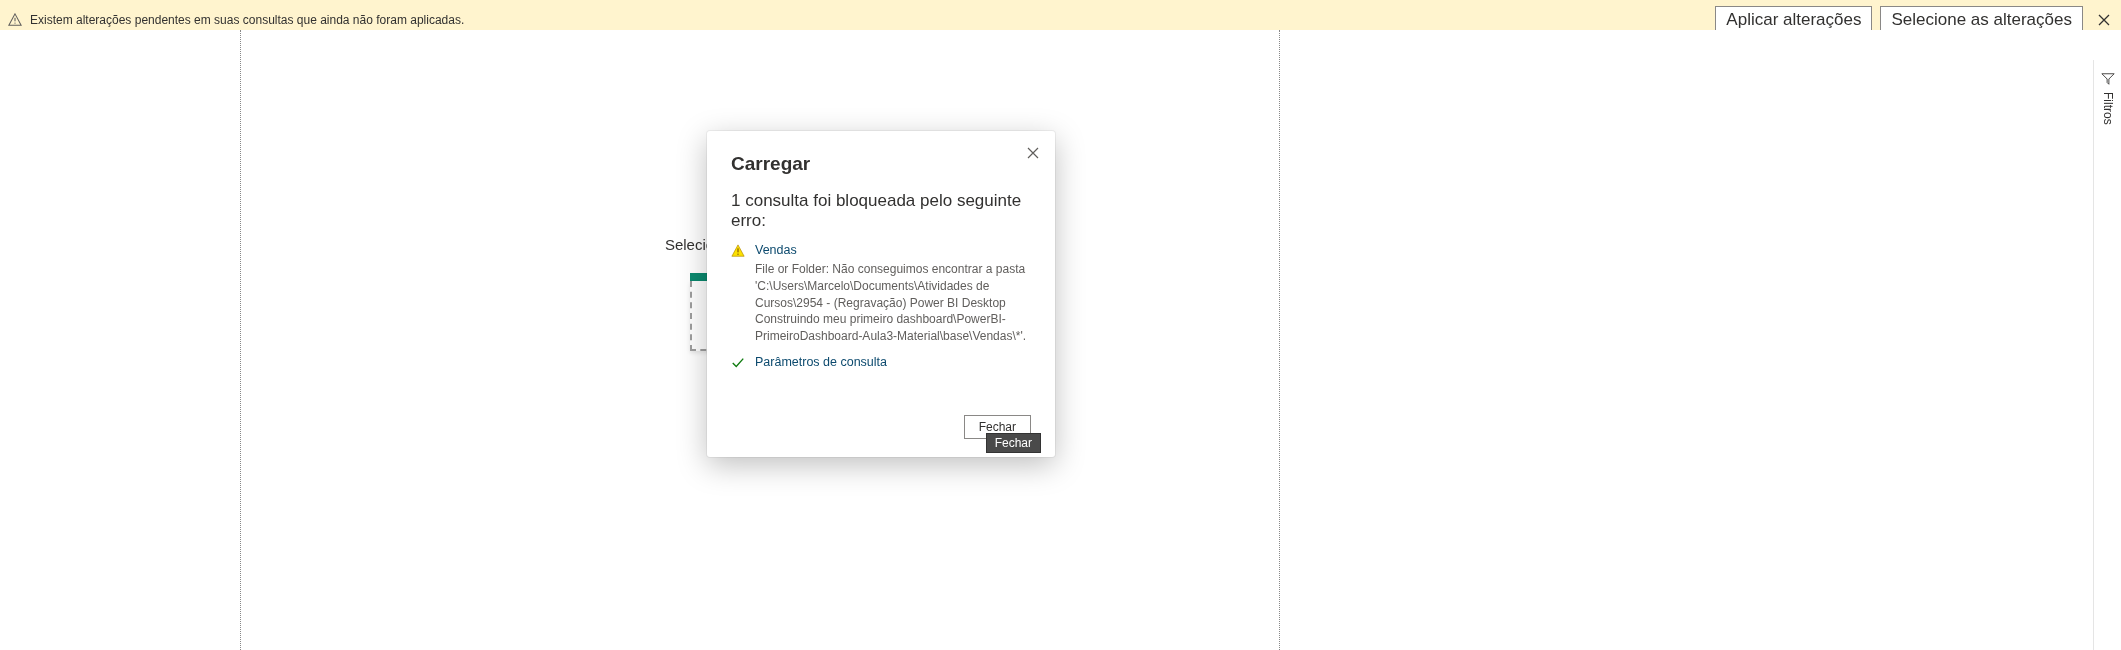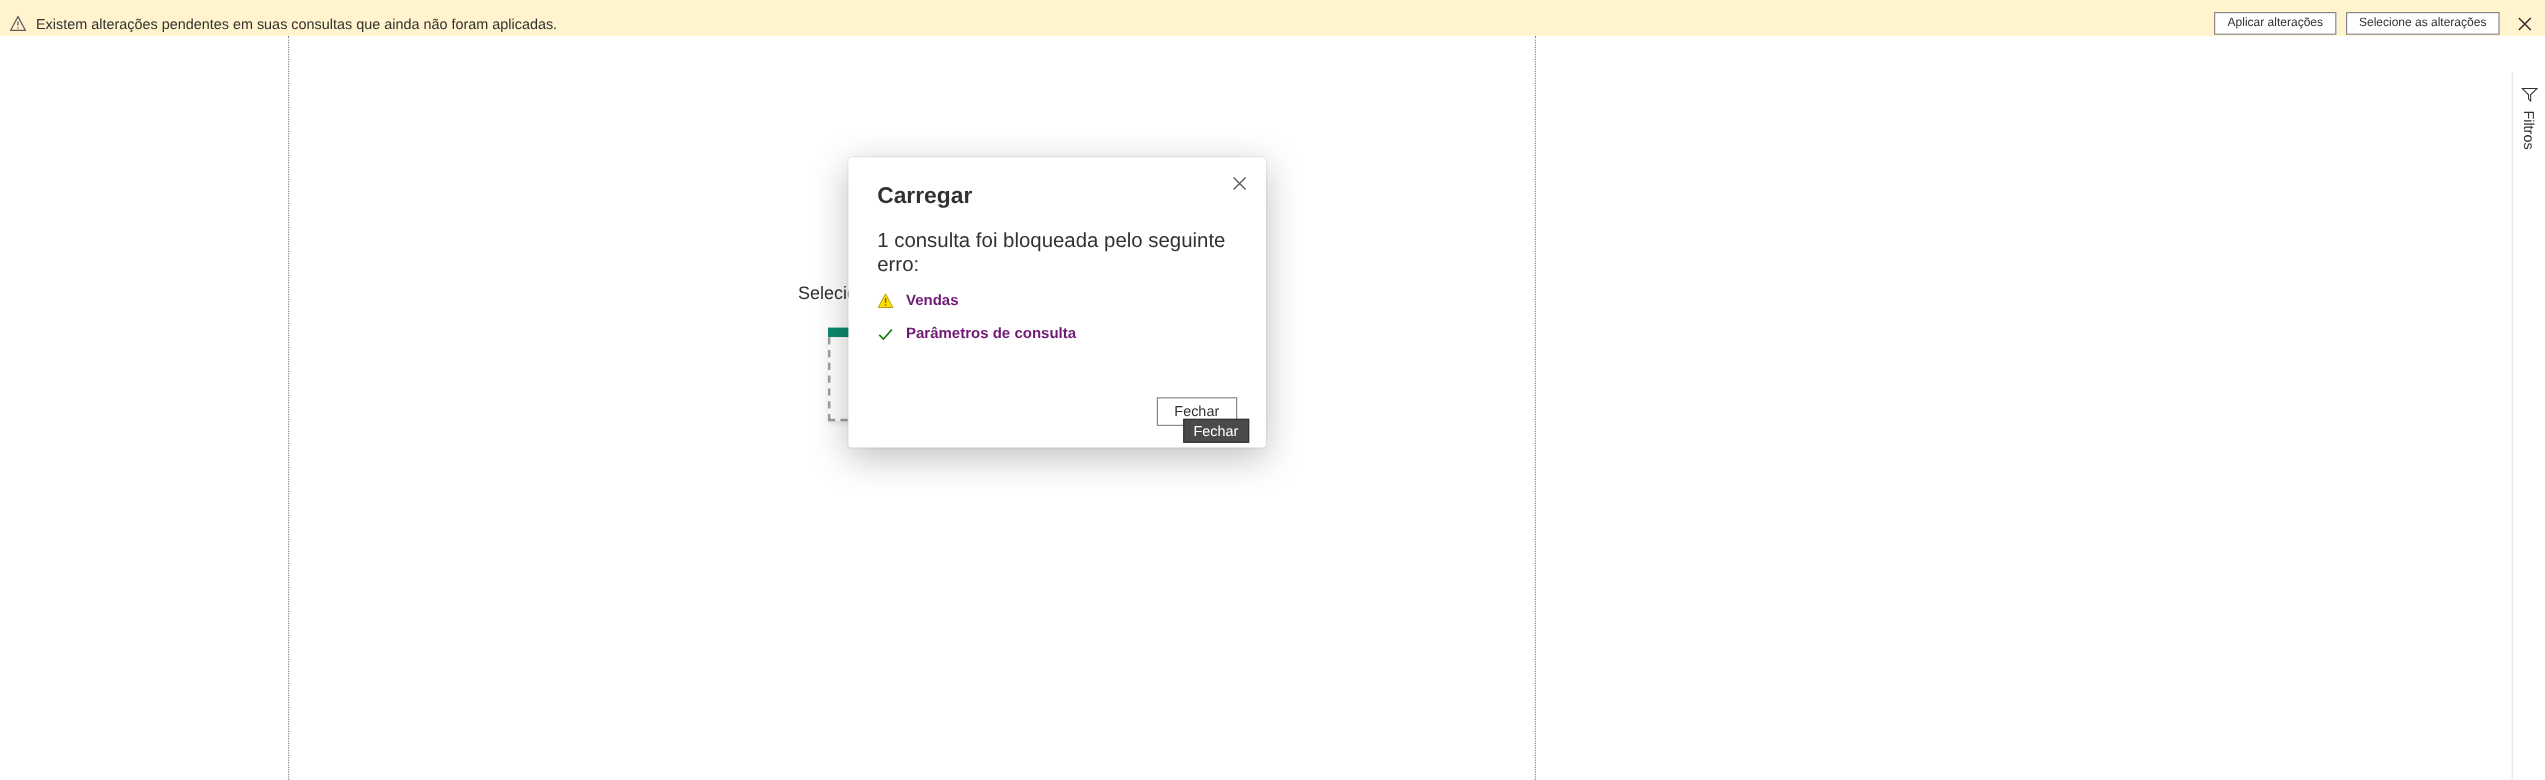--- a/index.html
+++ b/index.html
@@ -1,20 +1,20 @@
 <!DOCTYPE html>
 <html><head>
   <meta charset="utf-8">
   <style>
     * { margin: 0; padding: 0; box-sizing: border-box; }
     body { font-family: "Segoe UI", Tahoma, sans-serif; font-size: 13px; background: #fff; width: 2121px; height: 650px; overflow: hidden; position: relative; }
 
     .banner { background: #fff4ce; border-bottom: 1px solid #e6d87a; height: 40px; display: flex; align-items: center; padding: 0 8px; gap: 8px; justify-content: space-between; }
     .banner-msg { flex: 1; display: flex; align-items: center; gap: 8px; color: #323130; font-size: 12px; }
-    .banner-btn { background: #fff; border: 1px solid #8a8886; padding: 3px 10px; font-size: 10px; cursor: pointer; color: #323130; }
+    .banner-btn { background: #fff; border: 1px solid #8a8886; padding: 3px 10px; font-size: 17px; cursor: pointer; color: #323130; }
     .banner-close { width: 18px; height: 18px; display: flex; align-items: center; justify-content: center; cursor: pointer; margin-left: 4px; }
 
     .workspace { position: absolute; top: 30px; left: 0; right: 0; bottom: 0; background: #fff; }
 
     .canvas-area { position: absolute; left: 240px; top: 0; width: 1040px; height: 620px; border-left: 1px dotted #888; border-right: 1px dotted #888; }
 
     .placeholder-zone { position: absolute; left: 50%; top: 165px; transform: translateX(-50%); width: 620px; text-align: center; }
     .ph-title { font-size: 23px; font-weight: 600; color: #323130; margin-bottom: 14px; }
     .ph-sub { font-size: 15px; color: #323130; margin-bottom: 20px; }
     .ph-box { margin: 0 auto; width: 140px; }
@@ -24,21 +24,21 @@
     .filters-tab { position: absolute; right: 0; top: 30px; width: 28px; height: 620px; border-left: 1px solid #e5e5e5; background: #fff; display: flex; flex-direction: column; align-items: center; padding-top: 12px; gap: 6px; }
     .filters-label { writing-mode: vertical-rl; font-size: 12px; color: #323130; transform: rotate(0deg); }
 
     .dialog { position: absolute; left: 707px; top: 131px; width: 348px; background: #fff; border-radius: 3px; box-shadow: 0 8px 30px rgba(0,0,0,0.25), 0 0 0 1px rgba(0,0,0,0.05); padding: 22px 24px 18px 24px; }
     .dialog-close { position: absolute; right: 10px; top: 10px; width: 24px; height: 24px; display: flex; align-items: center; justify-content: center; cursor: pointer; color: #605e5c; }
     .dialog-title { font-size: 19px; font-weight: 600; color: #323130; margin-bottom: 16px; }
     .dialog-sub { font-size: 17px; color: #323130; margin-bottom: 12px; }
     .dialog-item { display: flex; gap: 8px; margin-bottom: 10px; font-size: 12.5px; }
     .dialog-item-icon { flex-shrink: 0; width: 16px; height: 16px; margin-top: 1px; }
     .dialog-item-body { flex: 1; }
-    .dialog-item-name { color: #701a75; margin-bottom: 4px; font-weight: bold; }
+    .dialog-item-name { color: #0c4a6e; margin-bottom: 4px; }
     .dialog-item-detail { color: #605e5c; font-size: 12px; line-height: 1.4; }
     .dialog-footer { display: flex; justify-content: flex-end; margin-top: 42px; position: relative; }
     .dialog-btn { background: #fff; border: 1px solid #8a8886; padding: 4px 14px; font-size: 12px; cursor: pointer; color: #323130; }
     .tooltip { position: absolute; right: -10px; top: 18px; background: #4a4a4a; color: #fff; font-size: 12px; padding: 2px 8px; border: 1px solid #333; white-space: nowrap; }
 
     svg { display: block; }
   </style>
 </head>
 <body>
 
@@ -98,20 +98,21 @@
   <div class="dialog-item">
     <span class="dialog-item-icon">
       <svg width="14" height="14" viewBox="0 0 16 16">
           <path d="M8 1 L15 14 H1 Z" fill="#fce100" stroke="#b58b00" stroke-width="0.8"></path>
           <rect x="7.3" y="5" width="1.4" height="4.5" fill="#8a5a00"></rect>
           <rect x="7.3" y="11" width="1.4" height="1.4" fill="#8a5a00"></rect>
         </svg>
     </span>
     <div class="dialog-item-body">
       <div class="dialog-item-name">Vendas</div>
+      <div class="dialog-item-detail">File or Folder: Não conseguimos encontrar a pasta 'C:\Users\Marcelo\Documents\Atividades de Cursos\2954 - (Regravação) Power BI Desktop Construindo meu primeiro dashboard\PowerBI-PrimeiroDashboard-Aula3-Material\base\Vendas\*'.</div>
     </div>
   </div>
 
   <div class="dialog-item">
     <span class="dialog-item-icon">
       <svg width="14" height="14" viewBox="0 0 16 16">
           <path d="M2 8 L6 12 L14 3" fill="none" stroke="#107c10" stroke-width="1.6"></path>
         </svg>
     </span>
     <div class="dialog-item-body">

